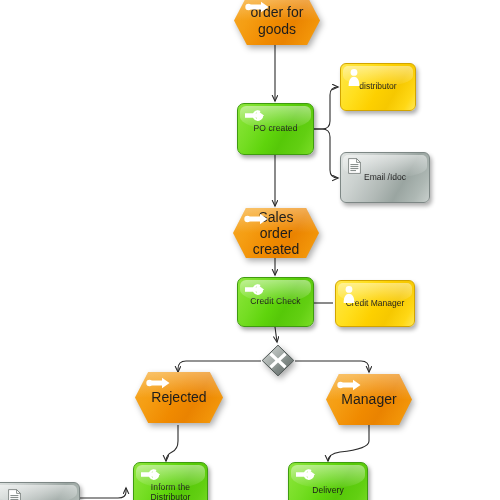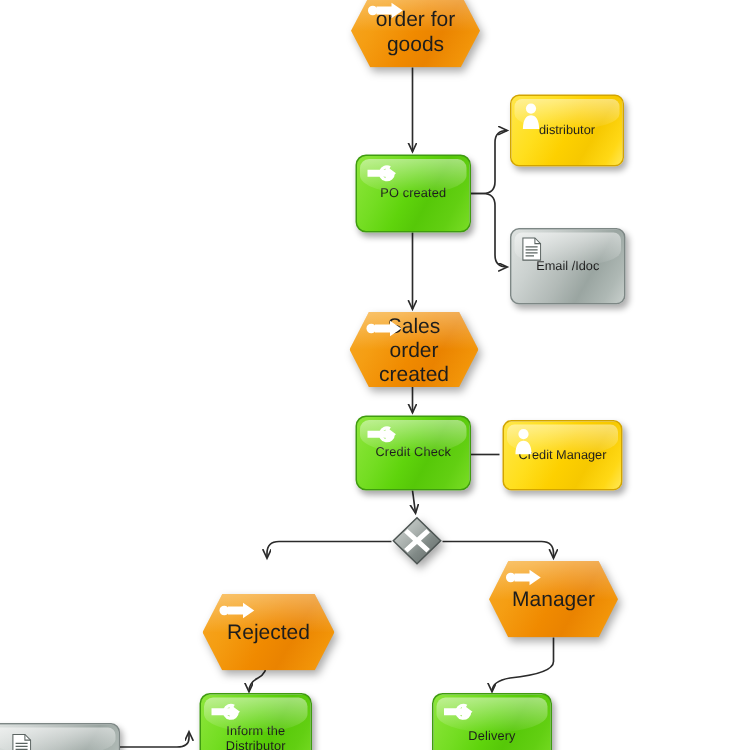--- a/index.html
+++ b/index.html
@@ -160,21 +160,21 @@
 
   <div class="node org" style="left:340px;top:63px;width:76px;height:48px;">
     <div class="gloss"></div>
     <svg class="ic ic-person" viewBox="0 0 14 18">
       <circle cx="7" cy="4.4" r="3.4" fill="#fff"></circle>
       <path d="M1.6,18 C1.6,11.6 4,8.8 7,8.8 C10,8.8 12.4,11.6 12.4,18 Z" fill="#fff"></path>
     </svg>
     <div class="label">distributor</div>
   </div>
 
-  <div class="node doc" style="left:340px;top:152px;width:77px;height:51px;">
+  <div class="node doc" style="left:340px;top:152px;width:90px;height:51px;">
     <div class="gloss"></div>
     <svg class="ic ic-docg" viewBox="0 0 13 16">
       <path d="M0.6,0.6 H8.6 L12.4,4.4 V15.4 H0.6 Z" fill="#fff" stroke="#5b6462" stroke-width="0.7"></path>
       <path d="M8.6,0.6 V4.4 H12.4" fill="none" stroke="#5b6462" stroke-width="0.7"></path>
       <g stroke="#5b6462" stroke-width="0.8">
         <path d="M2.4,6.6 H10.4"></path>
           <path d="M2.4,8.6 H10.4"></path>
         <path d="M2.4,10.6 H10.4"></path>
           <path d="M2.4,12.6 H8.0"></path>
       </g>
@@ -218,21 +218,21 @@
           <stop offset="0.42" stop-color="#a7aeab"></stop>
           <stop offset="0.62" stop-color="#818a87"></stop>
           <stop offset="1" stop-color="#5e6664"></stop>
         </linearGradient>
       </defs>
       <path d="M17,1.2 L32.8,16.5 L17,31.8 L1.2,16.5 Z" fill="url(#gg)" stroke="#4d5553" stroke-width="1"></path>
       <path d="M10.7,8.6 L17,14.4 L23.3,8.6 L25.6,11.0 L19.6,16.5 L25.6,22.0 L23.3,24.4 L17,18.6 L10.7,24.4 L8.4,22.0 L14.4,16.5 L8.4,11.0 Z" fill="#ffffff"></path>
     </svg>
   </div>
 
-  <div class="node event" style="left:135px;top:396px;width:88px;height:51px;">
+  <div class="node event" style="left:135px;top:372px;width:88px;height:51px;">
     <div class="hexbody"></div>
     <div class="hexgloss"></div>
     <svg class="ic ic-ev" viewBox="0 0 25 12">
       <circle cx="3.5" cy="6" r="3.2" fill="#fff"></circle>
       <path d="M6,3.4 L16,3.4 L16,0.8 L23.5,6 L16,11.2 L16,8.6 L6,8.6 Z" fill="#fff"></path>
     </svg>
     <div class="label">Rejected</div>
   </div>
 
   <div class="node event" style="left:326px;top:374px;width:86px;height:51px;">

